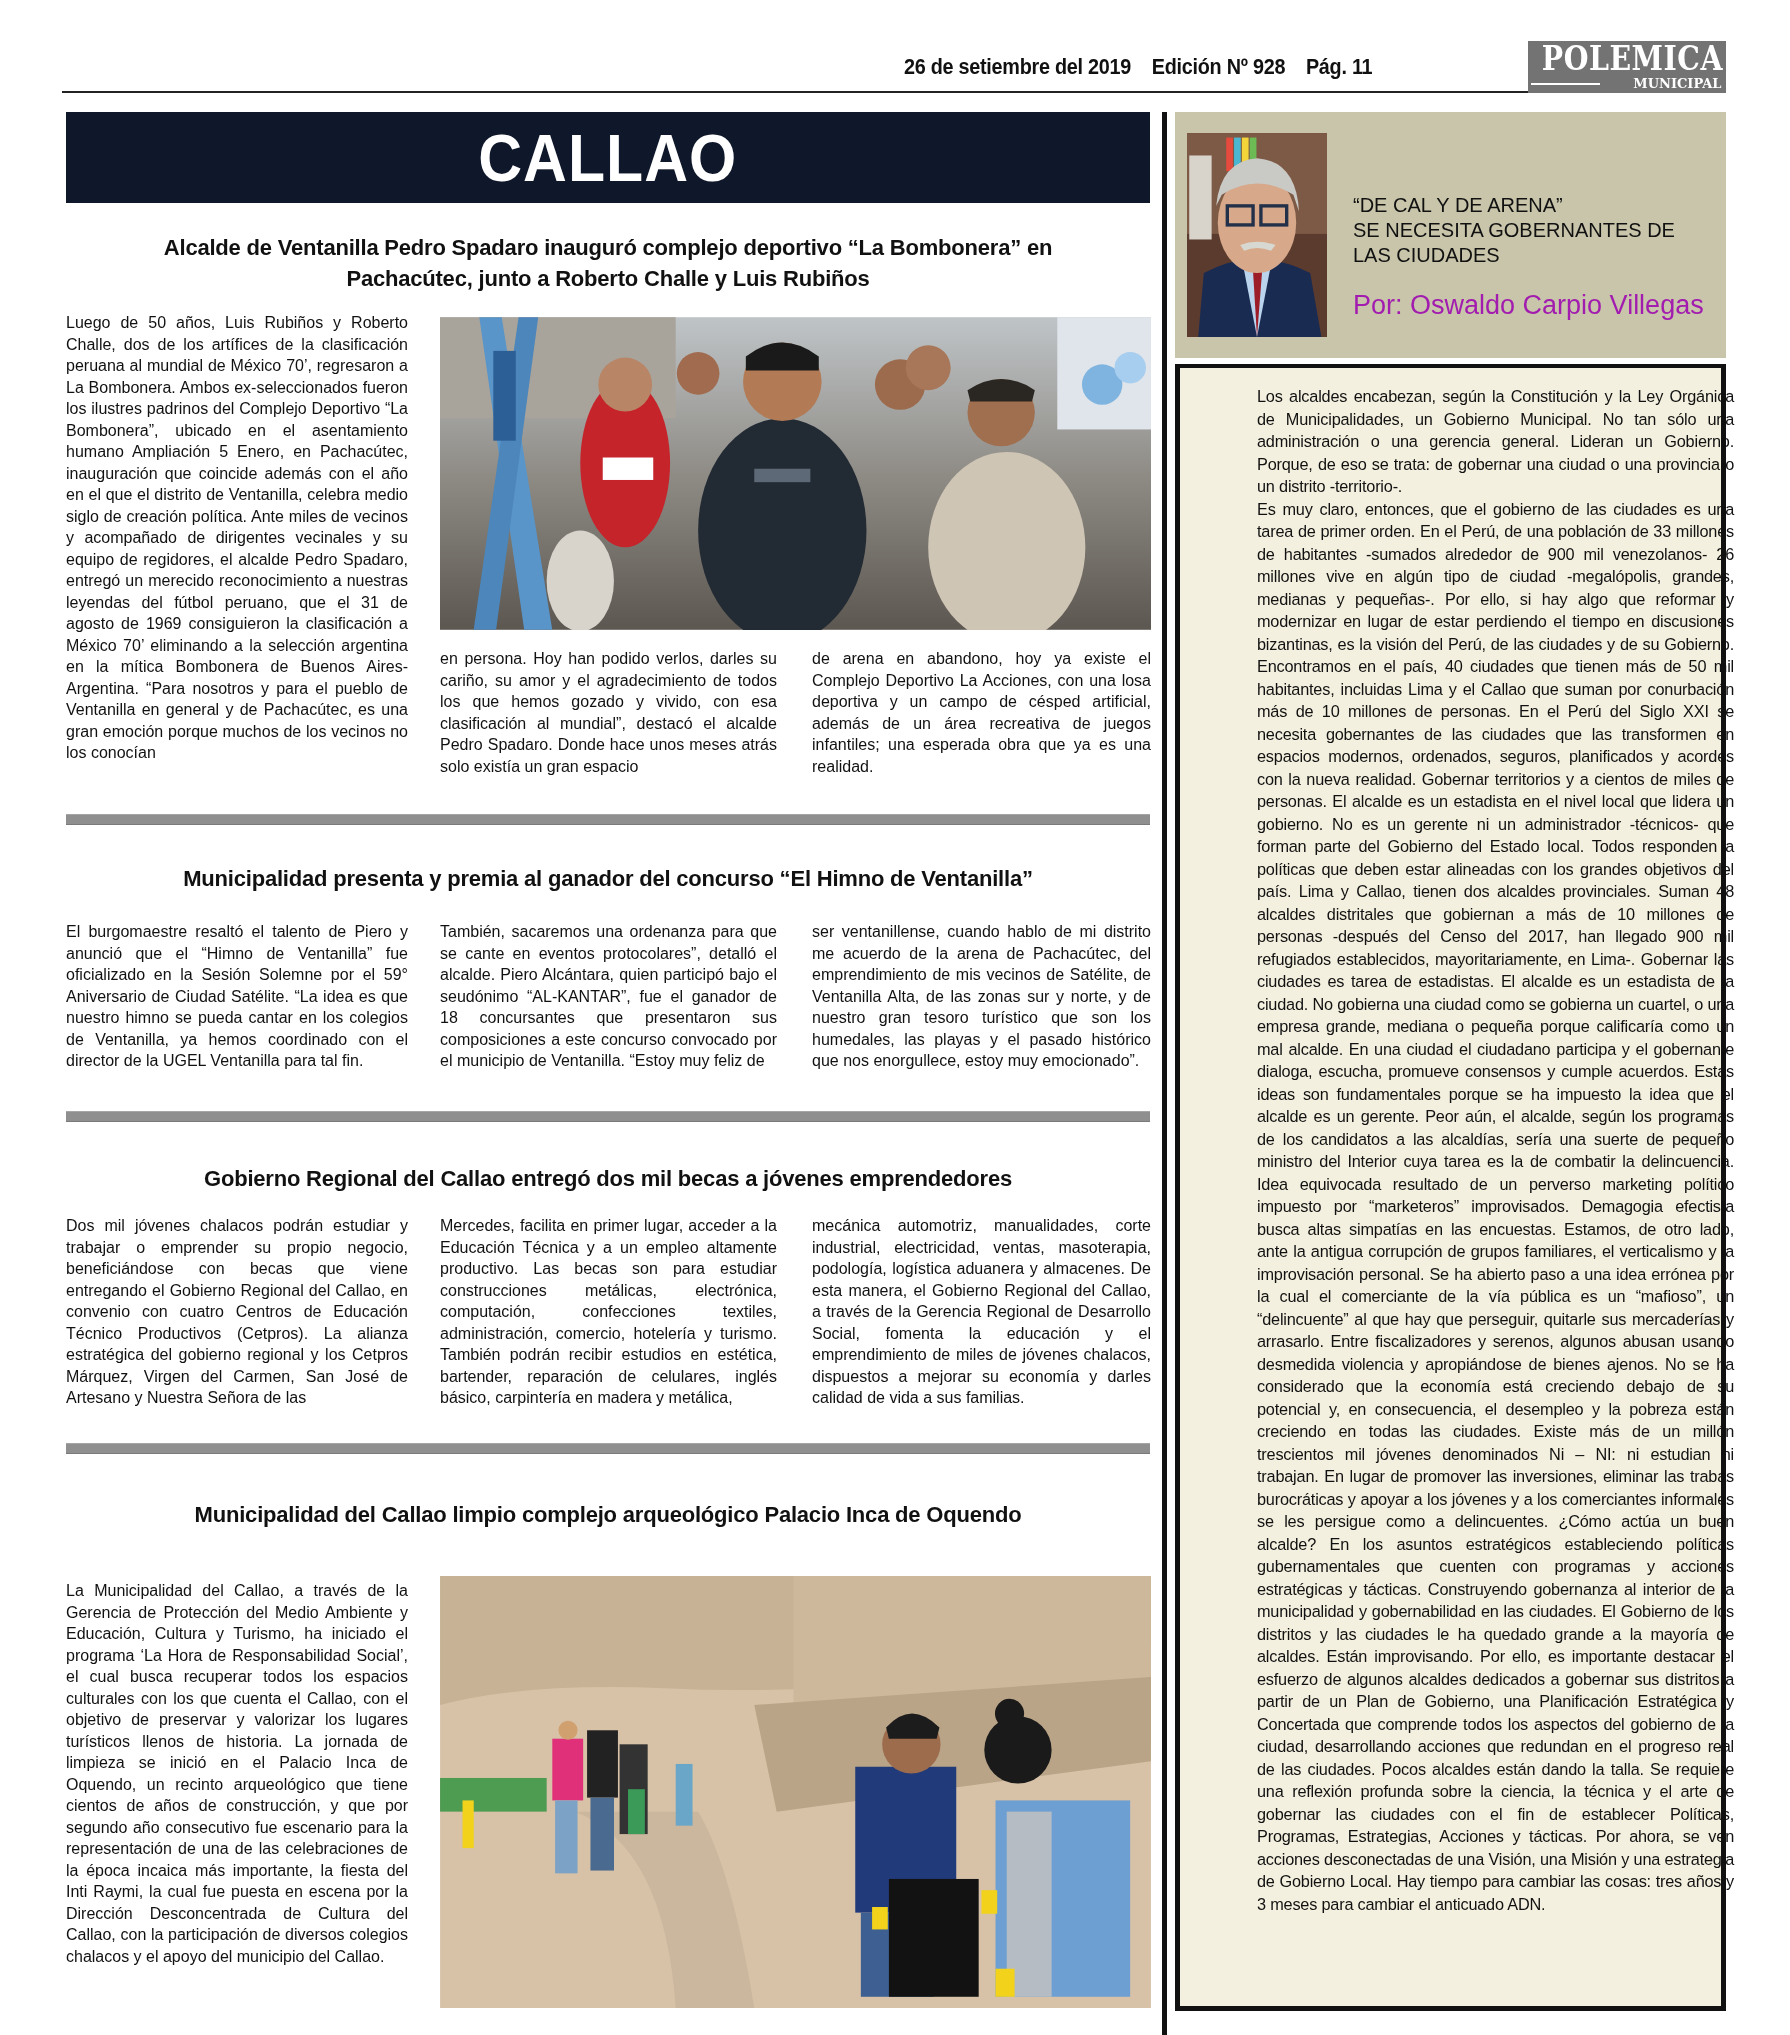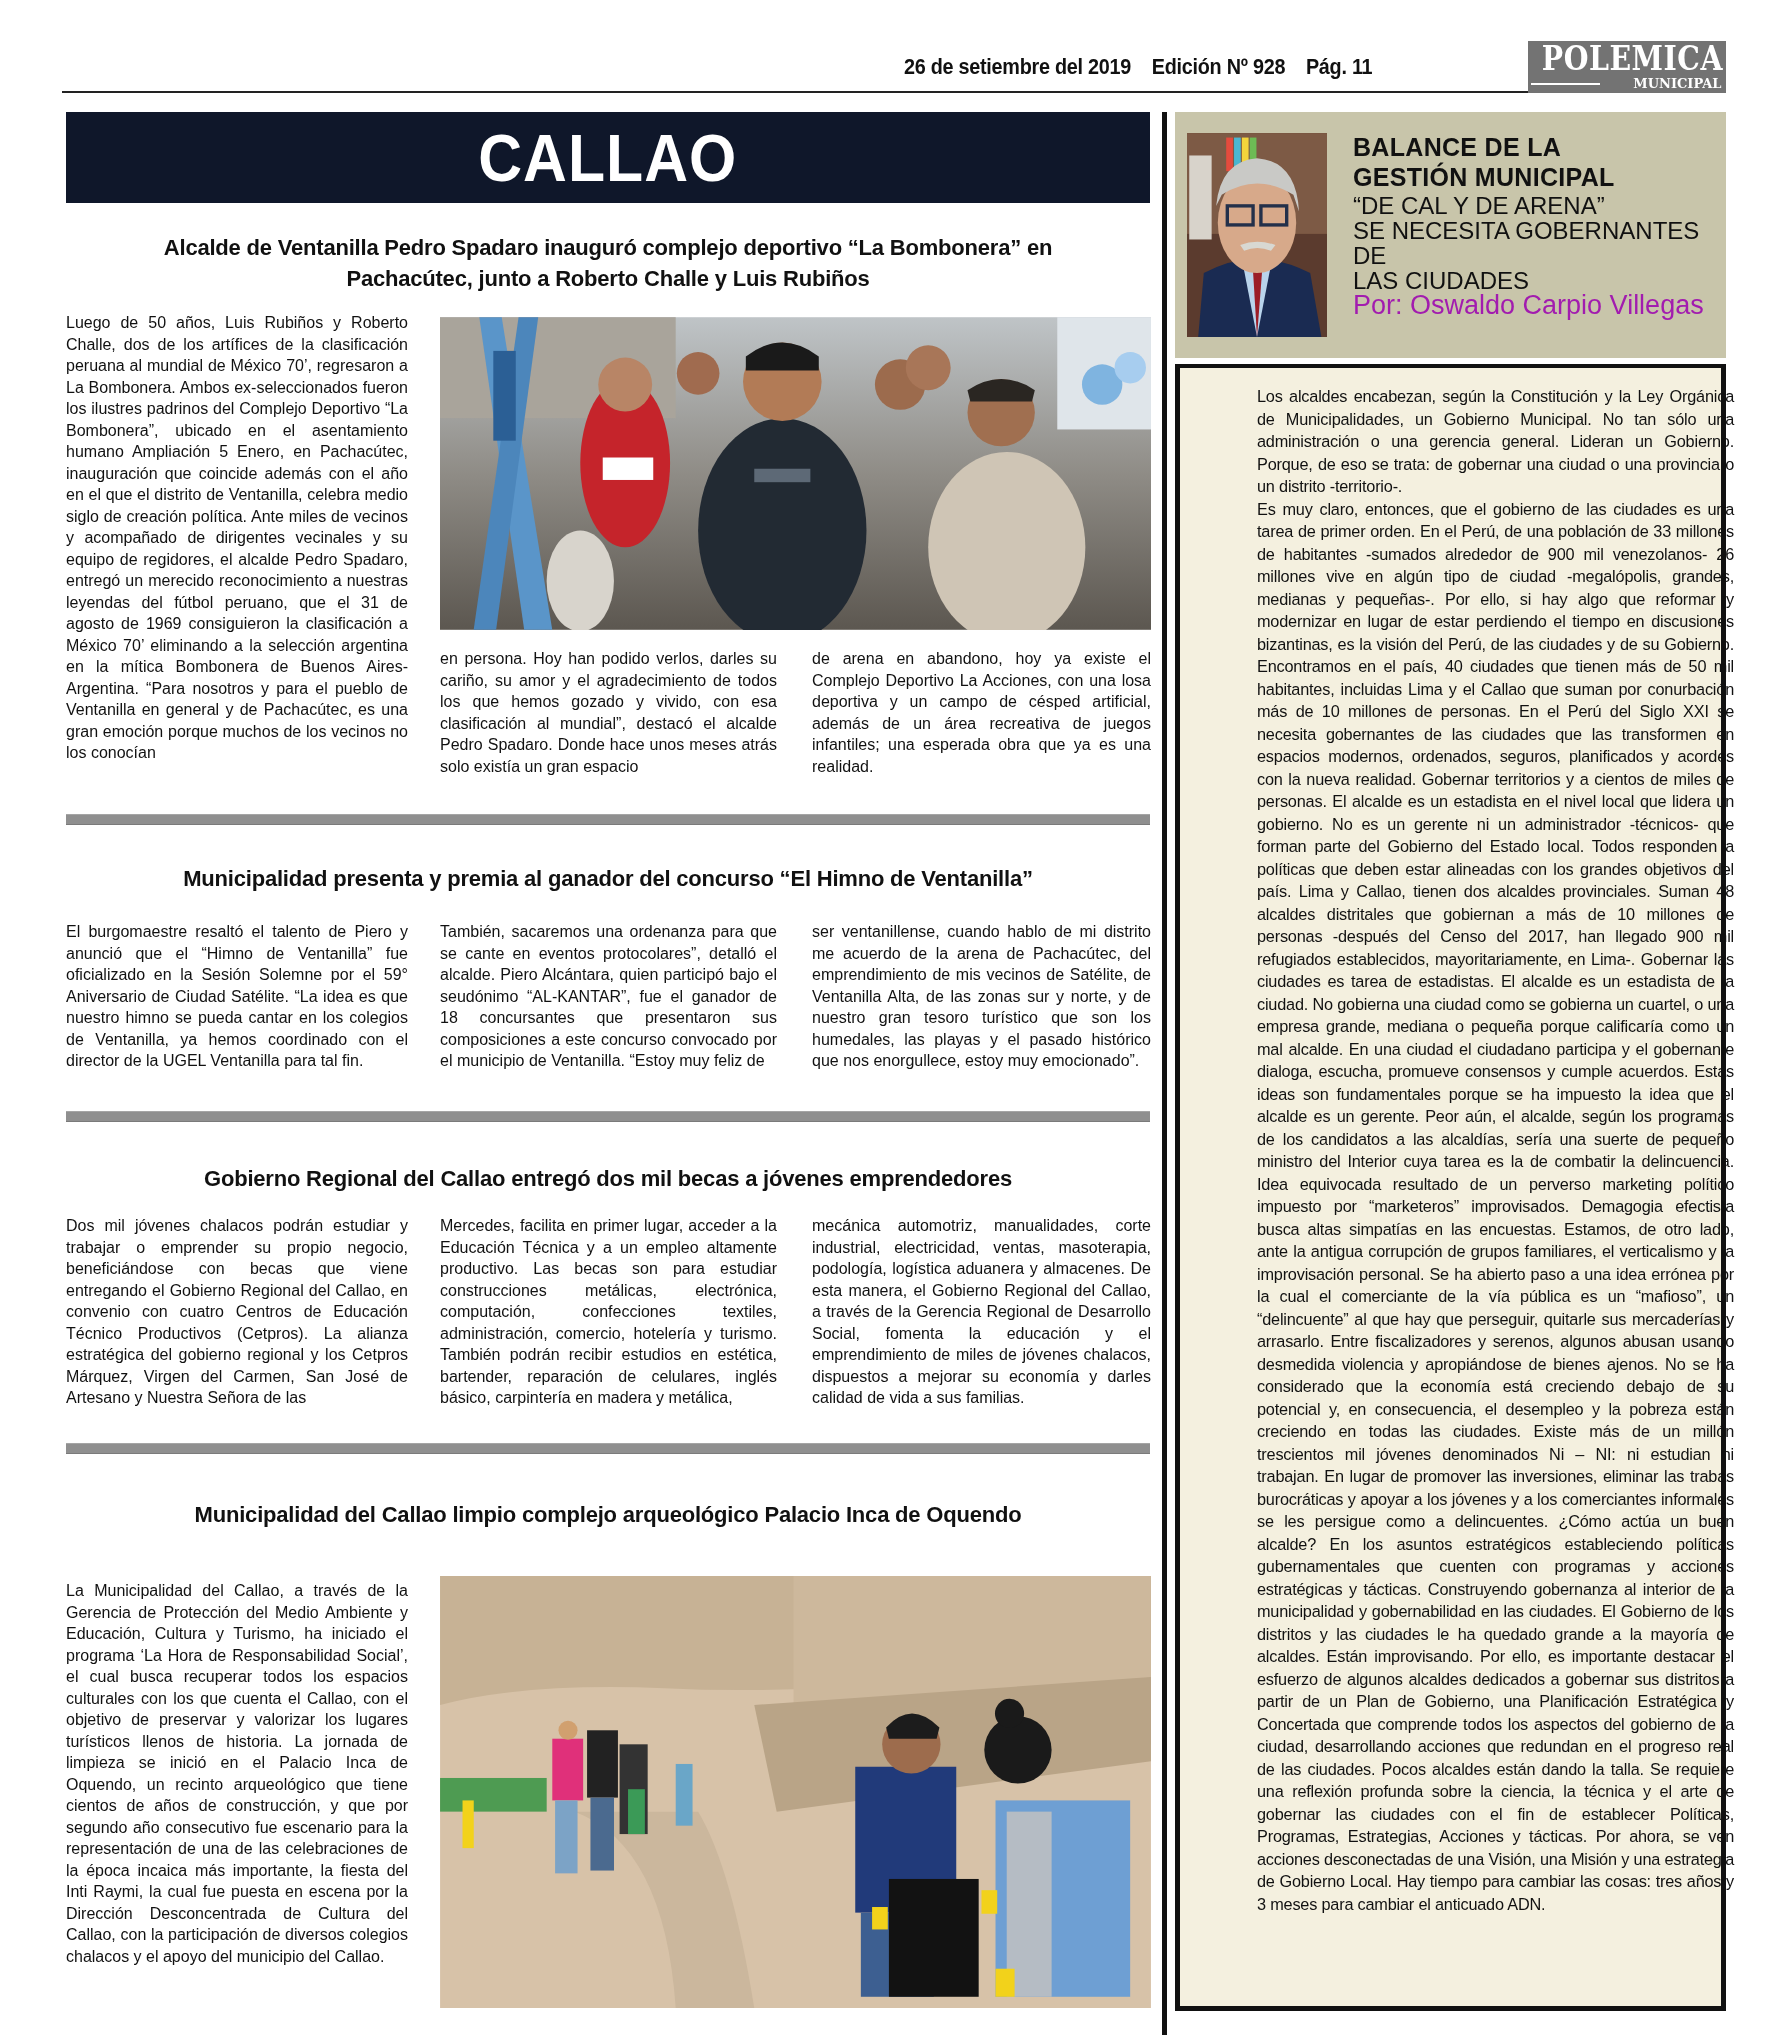--- a/index.html
+++ b/index.html
@@ -31,21 +31,21 @@
   .col { position: absolute; }
 
   .photo { position: absolute; overflow: hidden; }
 
   .sep-bar { position: absolute; left: 66px; width: 1084px; height: 11.2px; background: #8f8f8f; border-top: 1.1px solid #a5a5a5; border-bottom: 1.1px solid #7a7a7a; }
 
   
   .op-header { position: absolute; left: 1175px; top: 112px; width: 551px; height: 246px; background: #c8c5aa; }
   .op-photo { position: absolute; left: 12.3px; top: 21.3px; width: 140px; height: 204px; overflow: hidden; background: #6b4a3a; }
   .op-title { position: absolute; left: 178px; top: 20px; font-weight: bold; font-size: 25px; line-height: 30px; letter-spacing: 0.3px; color: #111; }
-  .op-subtitle { position: absolute; left: 178px; top: 81px; font-size: 24px; line-height: 25px; color: #111; }
+  .op-subtitle { position: absolute; left: 178px; top: 81px; font-size: 20px; line-height: 25px; color: #111; }
   .op-author { position: absolute; left: 178px; top: 181px; font-size: 27px; line-height: 25px; color: #a21caf; }
 
   .op-box { position: absolute; left: 1175px; top: 364px; width: 551px; height: 1647px; background: #f4f0df; border: 5.6px solid #111; border-top: 4.5px solid #111; }
   .op-box .body-text { position: absolute; left: 31px; top: 17px; width: 477px; font-size: 16.3px; line-height: 22.5px; letter-spacing: -0.2px; margin-left: 46px; }
   .op-box .body-text p { margin: 0; }
 </style>
 </head>
 <body>
 
 <div class="masthead-meta">
@@ -177,24 +177,20 @@
       <path d="M20,364 L30,250 Q125,200 220,250 L240,364 Z" fill="#1a2b52"></path>
       <path d="M100,235 L125,364 L150,235 Z" fill="#b9d4ec"></path>
       <path d="M118,248 L125,364 L134,248 Z" fill="#9c1d27"></path>
       <ellipse cx="125" cy="160" rx="70" ry="90" fill="#d7a98a"></ellipse>
       <path d="M52,130 Q60,50 125,45 Q195,50 200,140 L190,110 Q125,70 62,110 Z" fill="#c9c9c6"></path>
       <rect x="72" y="130" width="46" height="34" fill="none" stroke="#23304a" stroke-width="6"></rect>
       <rect x="132" y="130" width="46" height="34" fill="none" stroke="#23304a" stroke-width="6"></rect>
       <path d="M95,200 Q125,188 158,200 L150,210 Q125,200 102,210 Z" fill="#d8d8d2"></path>
     </svg>
   </div>
-  <div class="op-title">
-    <div>BALANCE DE LA</div>
-    <div>GESTIÓN MUNICIPAL</div>
-  </div>
   <div class="op-subtitle">
     <div>“DE CAL Y DE ARENA”</div>
     <div>SE NECESITA GOBERNANTES DE</div>
     <div>LAS CIUDADES</div>
   </div>
   <div class="op-author">Por: Oswaldo Carpio Villegas</div>
 </div>
 
 <div class="op-box">
   <div class="body-text">

